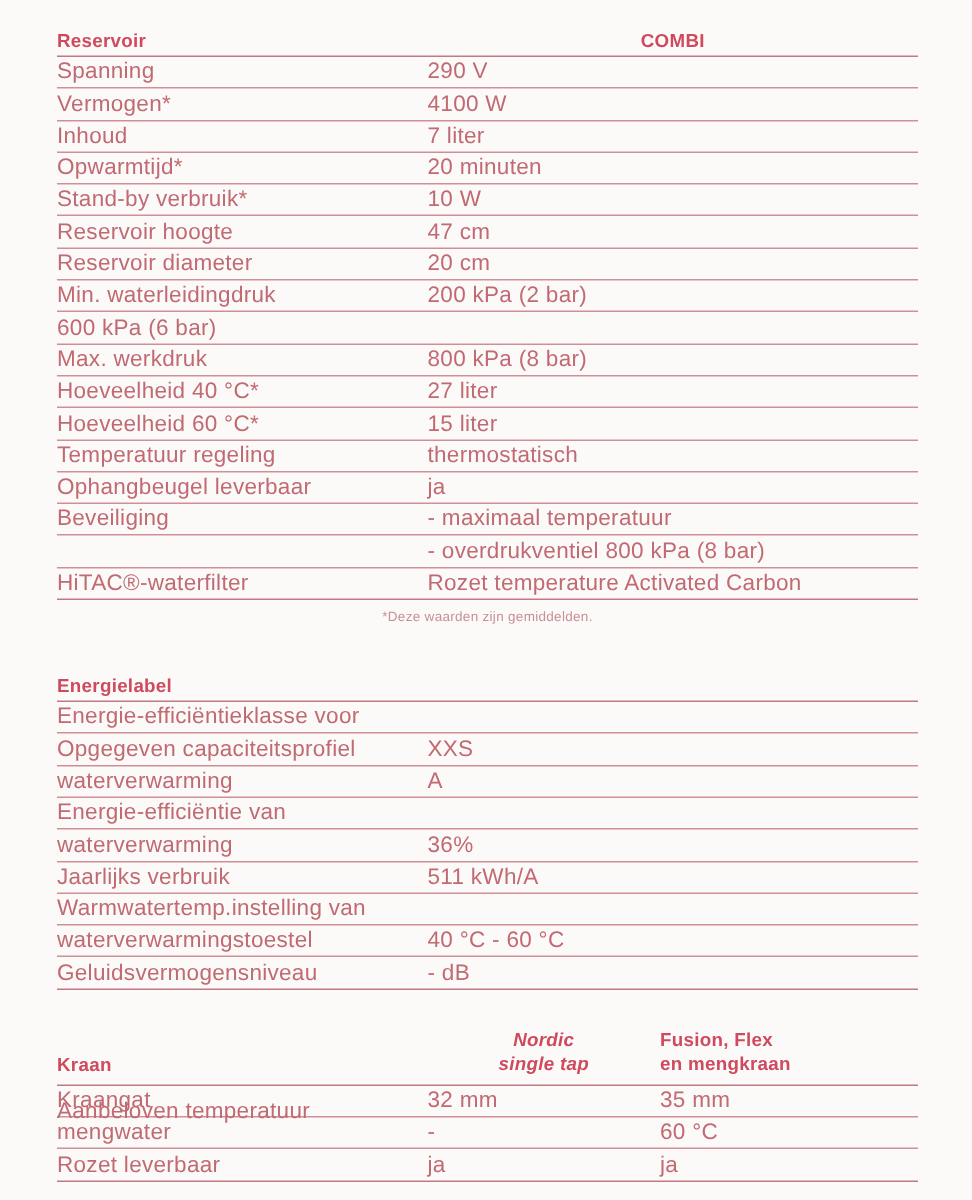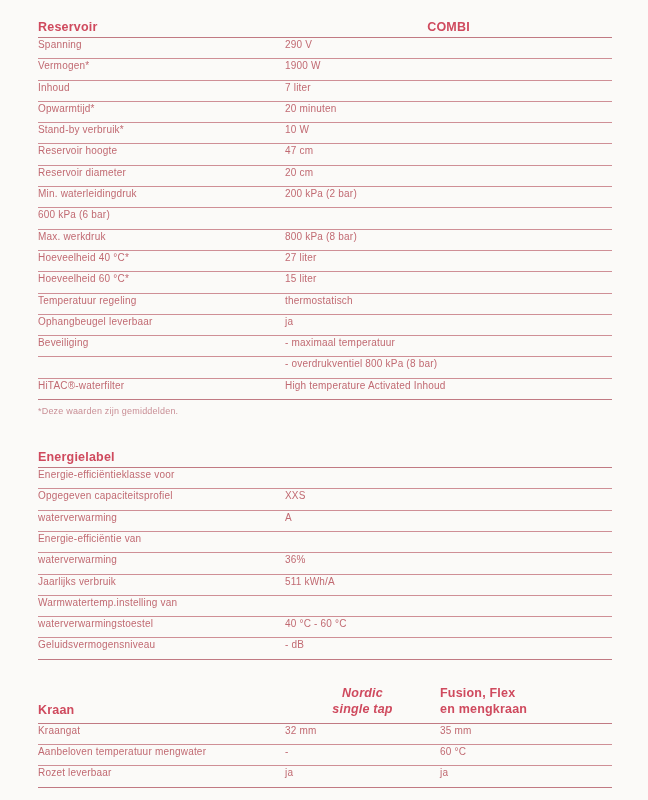--- a/index.html
+++ b/index.html
@@ -16,24 +16,25 @@
     background:var(--bg);
     font-family:"Liberation Sans", sans-serif;
     color:var(--text);
     overflow:hidden;
   }
   .page{position:relative;width:648px;height:800px;}
   .content{position:absolute;left:38px;top:20px;width:574px;}
 
   .row{
     display:flex;
+    align-items:flex-end;
     height:21.3px;
     padding-bottom:3px;
     border-bottom:1px solid var(--rule);
-    font-size:10px;
+    font-size:15px;
     letter-spacing:.2px;
     line-height:14px;
   }
   .row .c1{width:247px;flex:0 0 247px;}
   .row .c2{flex:1;}
   .kraan .row .c2{flex:0 0 155px;}
   .kraan .row .c3{flex:1;}
 
   .head-row{
     display:flex;
@@ -56,20 +57,21 @@
   .section-kraan .head-row{height:48px;padding-bottom:6px;}
   .section-kraan .head-row .c2{flex:0 0 155px;font-style:italic;}
   .section-kraan .head-row .c3{flex:1;}
   .two-line div{line-height:16px;}
 
   .footnote{
     margin-top:6px;
     font-size:9px;
     letter-spacing:.2px;
     color:var(--footnote);
+    text-align:center;
   }
   .last-rule{border-bottom-color:var(--rule-strong);}
 </style>
 </head>
 <body>
 
 <div class="page">
   <div class="content">
 
     <div class="section-reservoir">
@@ -77,21 +79,21 @@
         <span class="c1">Reservoir</span>
         <span class="c2">COMBI</span>
       </div>
 
       <div class="row">
         <span class="c1">Spanning</span>
         <span class="c2">290 V</span>
       </div>
       <div class="row">
         <span class="c1">Vermogen*</span>
-        <span class="c2">1900 W</span>
+        <span class="c2">4100 W</span>
       </div>
       <div class="row">
         <span class="c1">Inhoud</span>
         <span class="c2">7 liter</span>
       </div>
       <div class="row">
         <span class="c1">Opwarmtijd*</span>
         <span class="c2">20 minuten</span>
       </div>
       <div class="row">
@@ -136,21 +138,21 @@
       <div class="row">
         <span class="c1">Beveiliging</span>
         <span class="c2">- maximaal temperatuur</span>
       </div>
       <div class="row">
         <span class="c1"></span>
         <span class="c2">- overdrukventiel 800 kPa (8 bar)</span>
       </div>
       <div class="row last-rule">
         <span class="c1">HiTAC®-waterfilter</span>
-        <span class="c2">High temperature Activated Inhoud</span>
+        <span class="c2">Rozet temperature Activated Carbon</span>
       </div>
 
       <div class="footnote">*Deze waarden zijn gemiddelden.</div>
     </div>
 
     <div class="section-energy">
       <div class="head-row">
         <span class="c1">Energielabel</span>
         <span class="c2"></span>
       </div>

